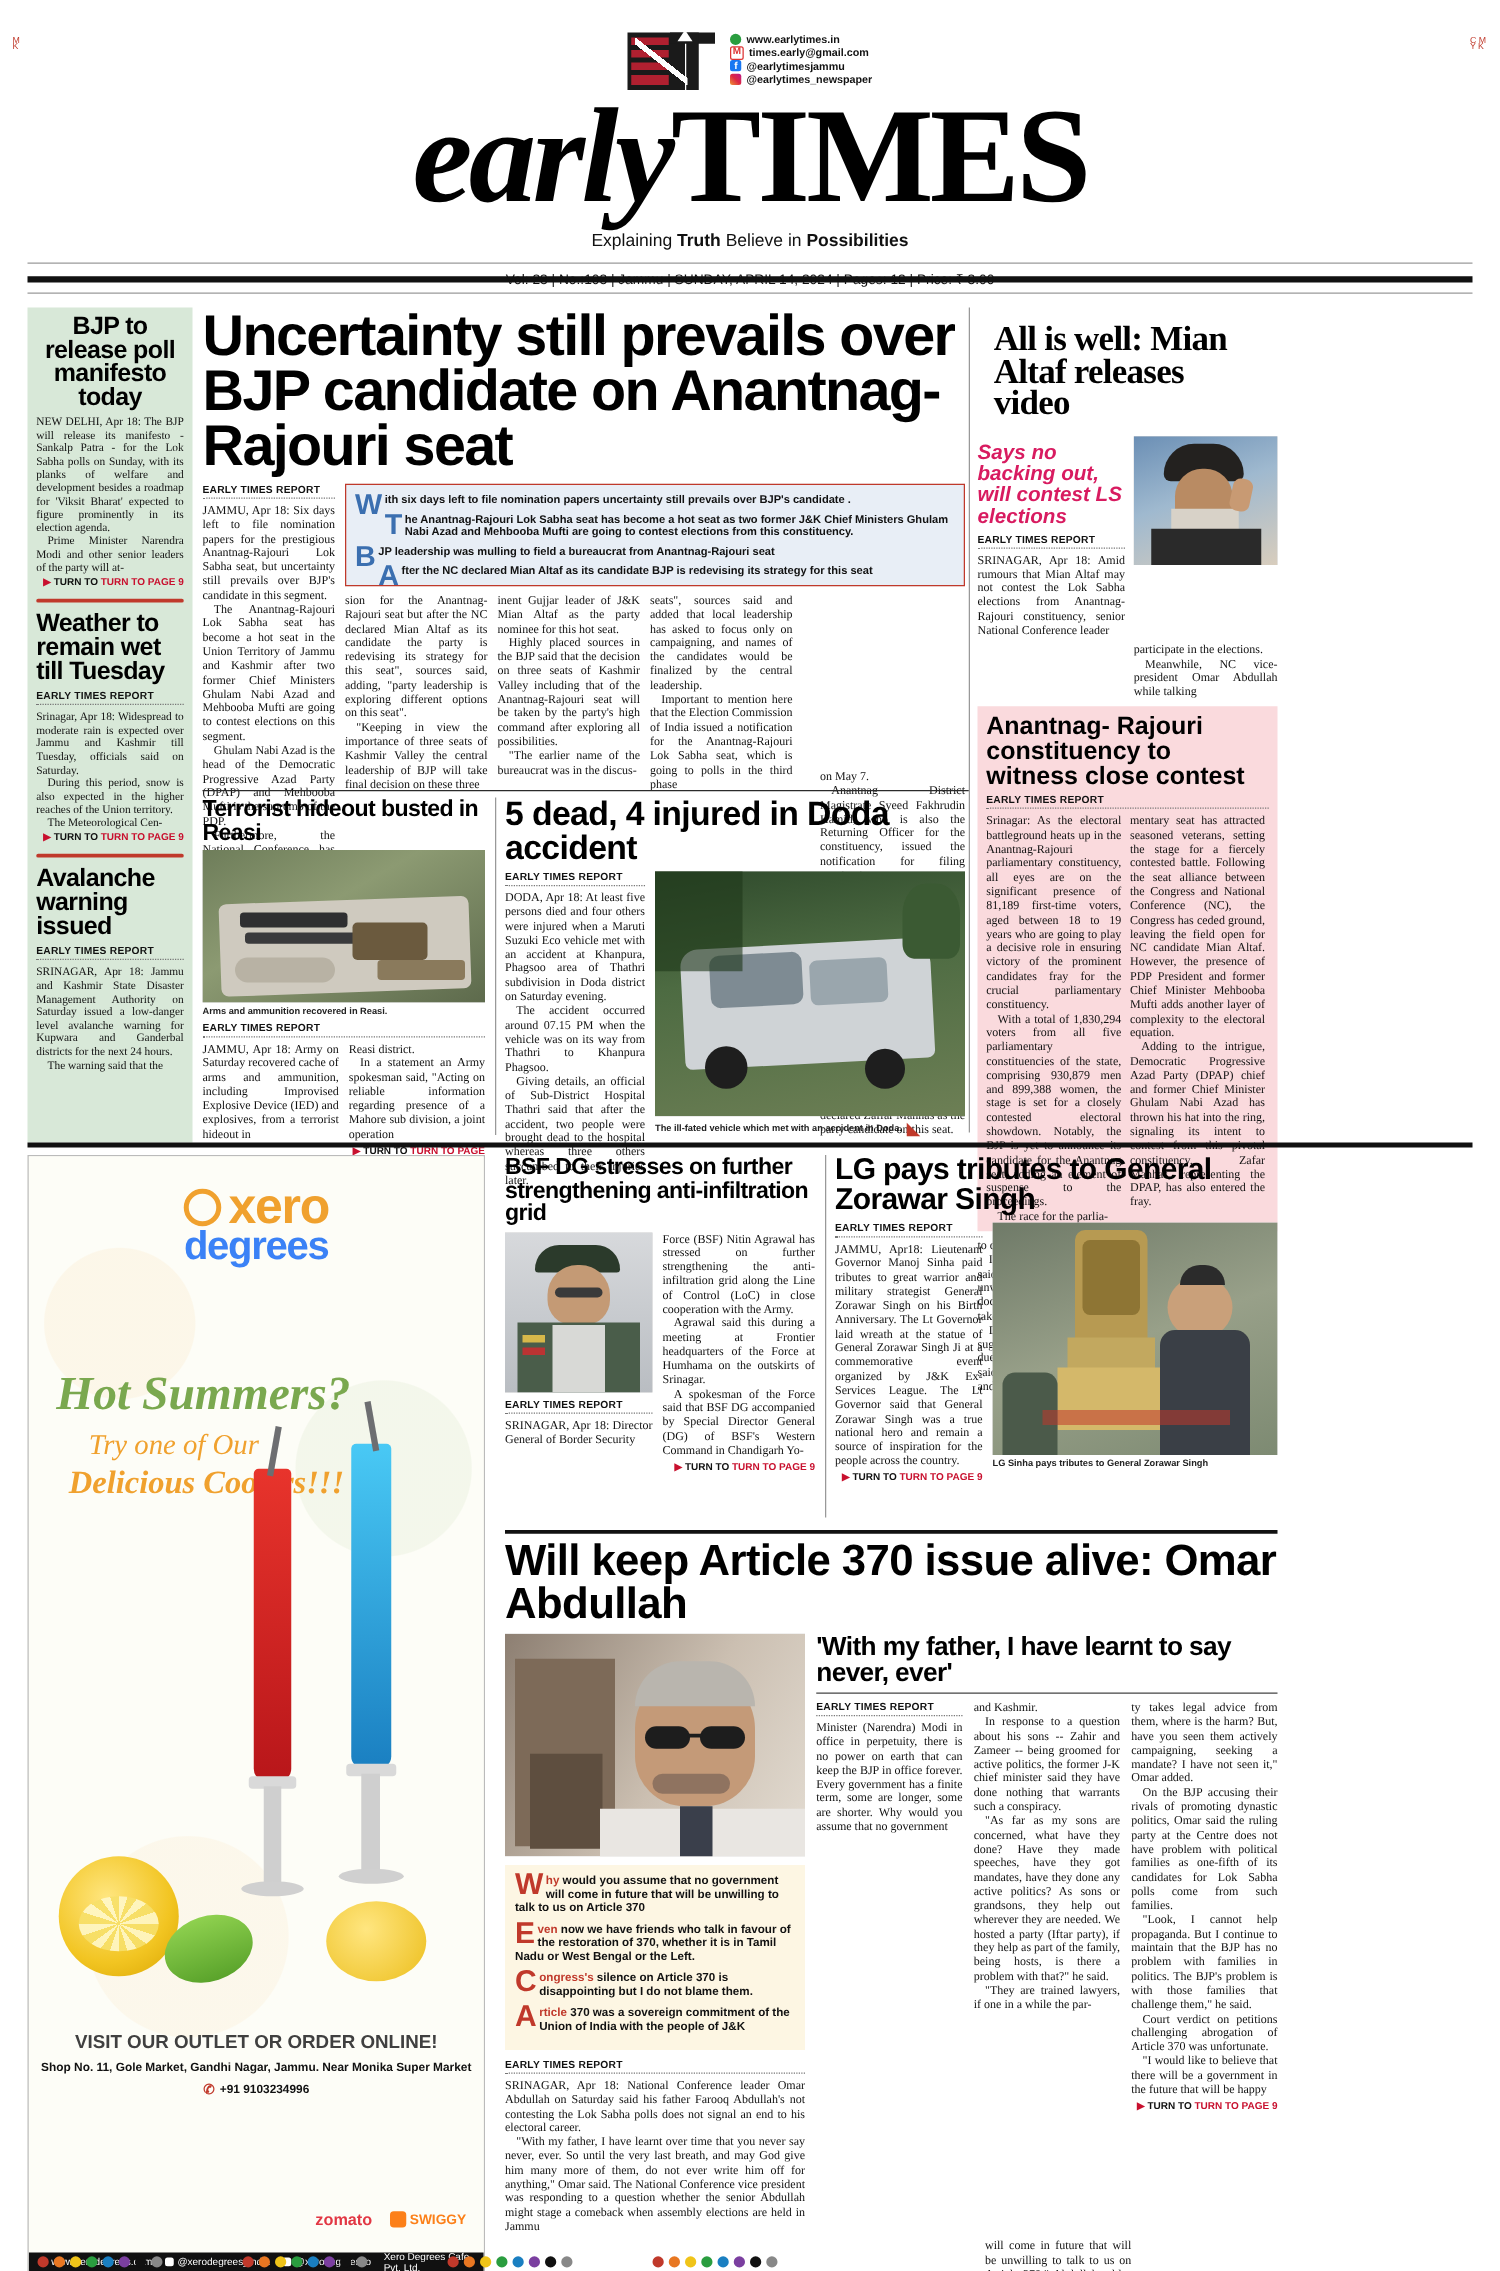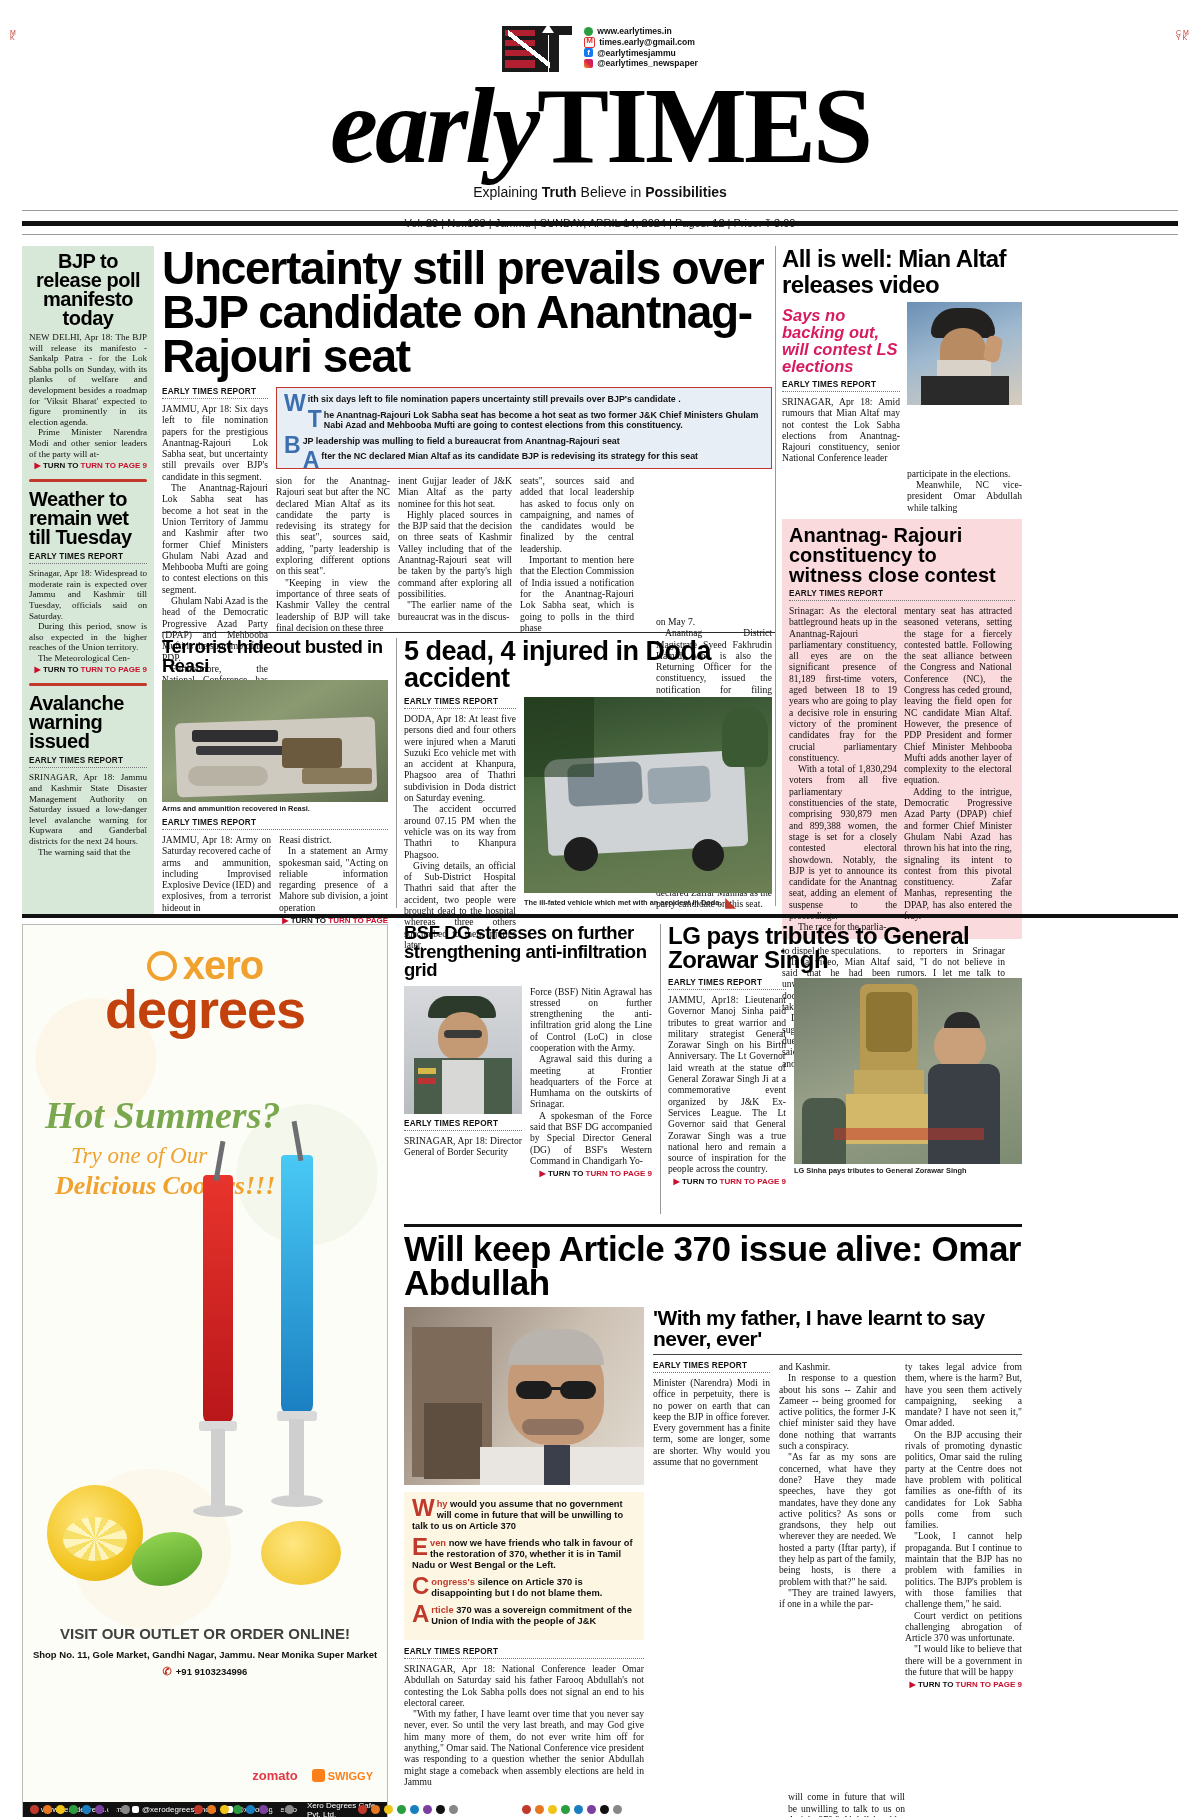--- a/index.html
+++ b/index.html
@@ -63,36 +63,36 @@
   .lead-cols .c{width:106px;}
   .infobox{border:1.6px solid #c0392b;background:#e8eef6;padding:6px 7px;box-sizing:border-box;}
   .infobox p{margin:0 0 5px 0;font-family:"Liberation Sans",sans-serif;font-weight:bold;font-size:8.9px;
              line-height:10.6px;color:#111;}
   .infobox p:last-child{margin-bottom:0;}
   .dcap{float:left;font-family:"Liberation Sans",sans-serif;font-weight:bold;font-size:23px;line-height:18px;
         color:#3b6fb0;padding-right:2px;}
 
   
   .rightcol{position:absolute;left:760px;top:0;width:240px;}
-  .rightcol h2{margin:0;font-family:Liberation Sans, sans-serif;font-weight:bold;
-               font-size:24px;line-height:25.5px;letter-spacing:-.6px;}
+  .rightcol h2{margin:13px;font-family:Liberation Serif, serif;font-weight:bold;
+               font-size:28px;line-height:25.5px;letter-spacing:-.6px;}
   .subhead{font-family:"Liberation Sans Narrow","Liberation Sans",sans-serif;font-style:italic;font-weight:bold;
            font-size:16.5px;line-height:17px;color:#d81b60;margin:5px 0 5px 0;}
   .pinkbox{background:#fadadd;padding:6px 7px;box-sizing:border-box;}
   .pinkbox h3{margin:0 0 4px 0;font-family:"Liberation Sans Narrow","Liberation Sans",sans-serif;font-weight:bold;
               font-size:20px;line-height:20px;}
 
   
   .photo{position:relative;overflow:hidden;background:#cfcfcf;}
 
   
   .ad{position:absolute;left:0;top:0;width:100%;height:100%;box-sizing:border-box;border:1px solid #bbb;
       background:#fdfdf7;overflow:hidden;}
   .xero-x{font-family:"Liberation Sans",sans-serif;font-weight:bold;font-size:40px;color:#f0a12e;letter-spacing:-1px;}
-  .xero-d{font-family:"Liberation Sans",sans-serif;font-weight:bold;font-size:54px;color:#c2410c;letter-spacing:-1px;
+  .xero-d{font-family:"Liberation Sans",sans-serif;font-weight:bold;font-size:32px;color:#3b82f6;letter-spacing:-1px;
           margin-top:-10px;}
   .hotsum{font-family:"Liberation Serif",serif;font-style:italic;font-weight:bold;font-size:38px;color:#7aa84f;}
   .tryone{font-family:"Liberation Serif",serif;font-style:italic;font-size:23px;color:#f0a12e;}
   .delic{font-family:"Liberation Serif",serif;font-style:italic;font-weight:bold;font-size:26px;color:#f0a12e;}
   .visit{font-family:"Liberation Sans",sans-serif;font-weight:bold;font-size:15px;color:#404040;text-align:center;}
   .shopline{font-family:"Liberation Sans",sans-serif;font-size:9.5px;font-weight:bold;color:#111;text-align:center;}
   .adfoot{background:#111;color:#fff;font-family:"Liberation Sans",sans-serif;font-size:8px;height:15px;
           display:flex;align-items:center;gap:10px;padding:0 8px;box-sizing:border-box;}
 
   

